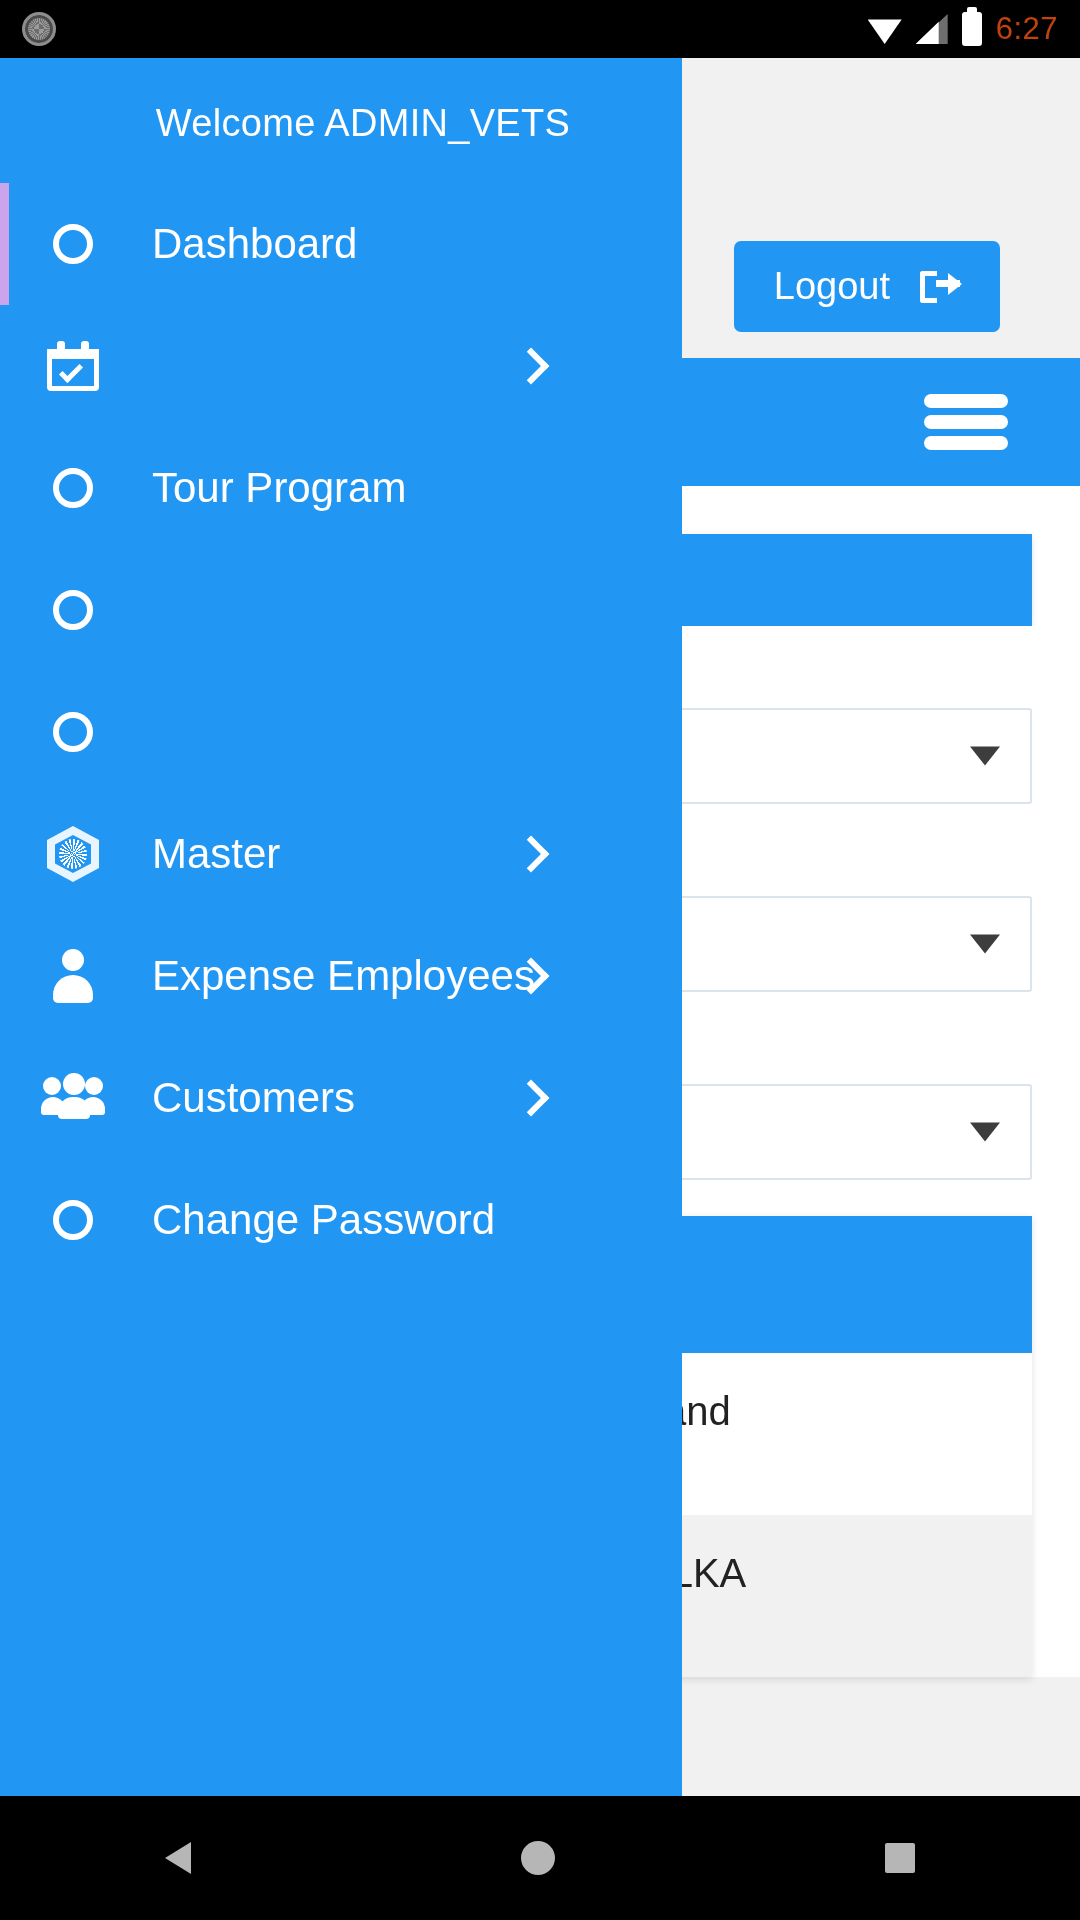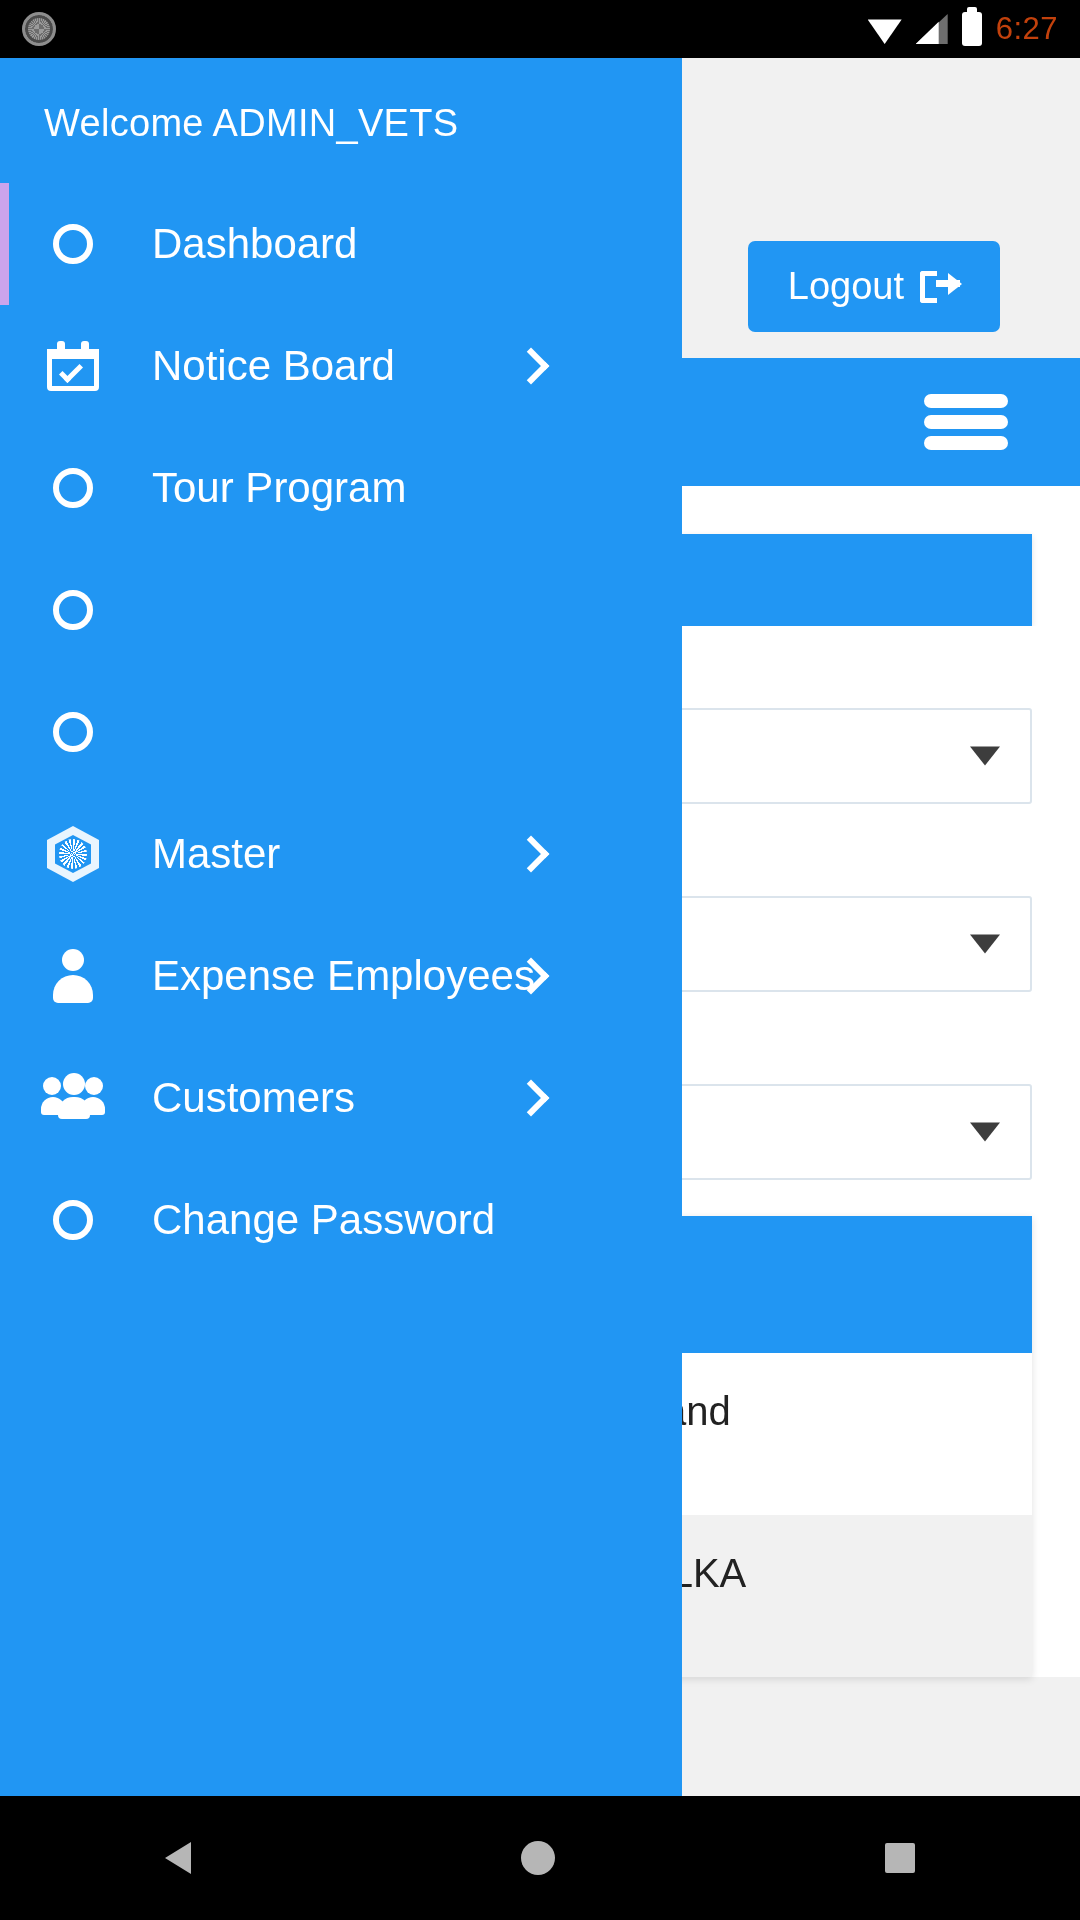--- a/index.html
+++ b/index.html
@@ -68,21 +68,21 @@
     color:#3b22a8; letter-spacing:-1px;
   }
   .brand-tagline{
     position:absolute; left:540px; top:128px;
     font-style:italic; font-size:30px; color:#555;
   }
   .logout-btn{
     position:absolute; right:80px; top:183px;
     background:#2196f3; color:#fff; border:none;
     font-size:38px; padding:24px 40px; border-radius:7px;
-    display:flex; align-items:center; gap:16px;
+    display:flex; align-items:center; gap:30px;
     font-family:"Liberation Sans", sans-serif;
   }
   .logout-icon{ width:40px;height:36px; position:relative; display:inline-block;}
   .logout-icon .box{
     position:absolute;left:0;top:2px;width:17px;height:32px;
     border:5px solid #fff;border-right:none;border-radius:3px 0 0 3px;
   }
   .logout-icon .arr{
     position:absolute;right:0;top:11px;width:24px;height:7px;background:#fff;
   }
@@ -126,21 +126,21 @@
     text-align:left;padding:46px 24px;
   }
   .tbl td{ font-size:40px;color:#222;padding:36px 24px;vertical-align:top; }
   .tbl tr.odd td{ background:#fff; }
   .tbl tr.even td{ background:#f1f1f1; }
   .drawer{
     position:absolute; top:58px; left:0; width:682px; height:1738px;
     background:#2196f3; z-index:30; overflow:hidden;
   }
   .drawer-welcome{
-    color:#fff; font-size:38px; padding:44px 0 0 44px; letter-spacing:0.3px;
+    color:#fff; font-size:38px; padding:44px 0 0 44px; letter-spacing:0.3px;text-align:center;
   }
   .drawer-list{ margin-top:38px; }
   .drawer-item{
     position:relative; height:122px; display:flex; align-items:center;
     padding-left:42px; color:#fff;
   }
   .drawer-item.active:before{
     content:""; position:absolute; left:0; top:0; width:9px; height:122px;
     background:#cba4ec;
   }
@@ -322,21 +322,20 @@
     <div class="drawer-item">
       <span class="item-icon">
         <span class="ico-cal">
             <span class="body"></span>
             <span class="top"></span>
             <span class="p1"></span>
             <span class="p2"></span>
             <span class="chk"></span>
           </span>
       </span>
-      <span class="item-label">Notice Board</span>
       <span class="item-chevron"></span>
     </div>
 
     <div class="drawer-item">
       <span class="item-icon">
           <span class="ico-circle"></span>
         </span>
       <span class="item-label">Tour Program</span>
     </div>
 

